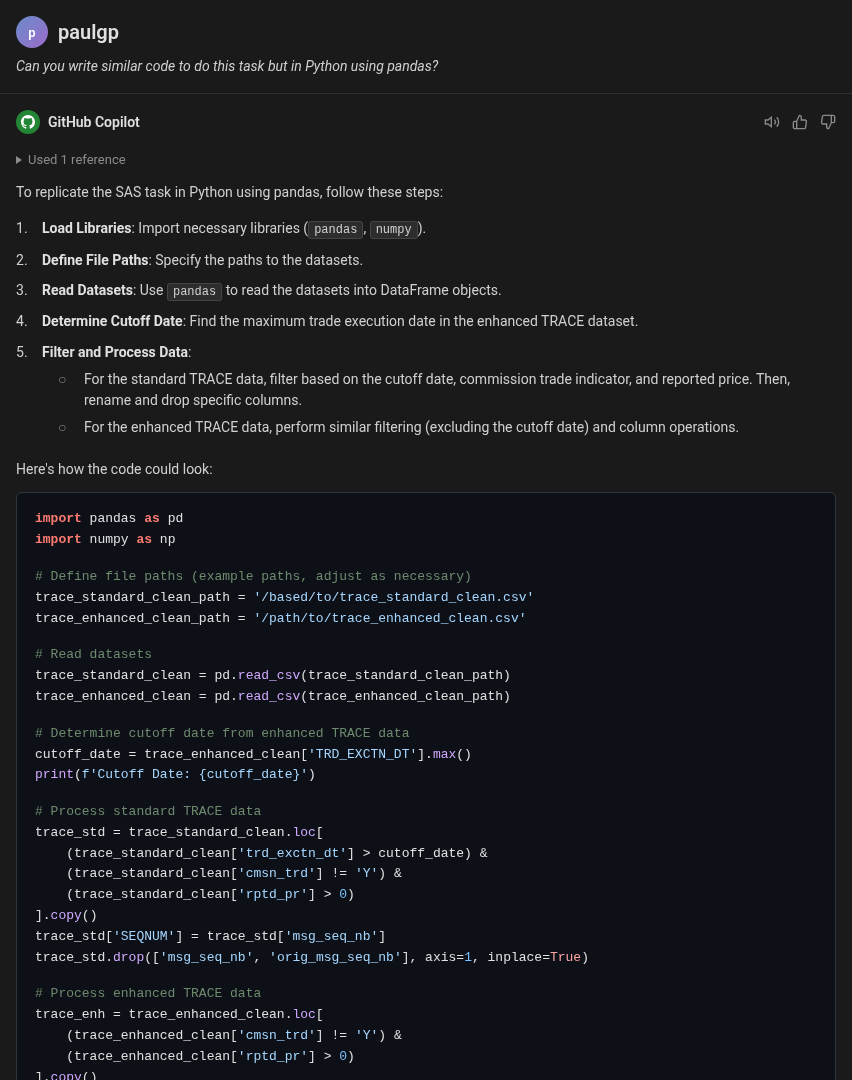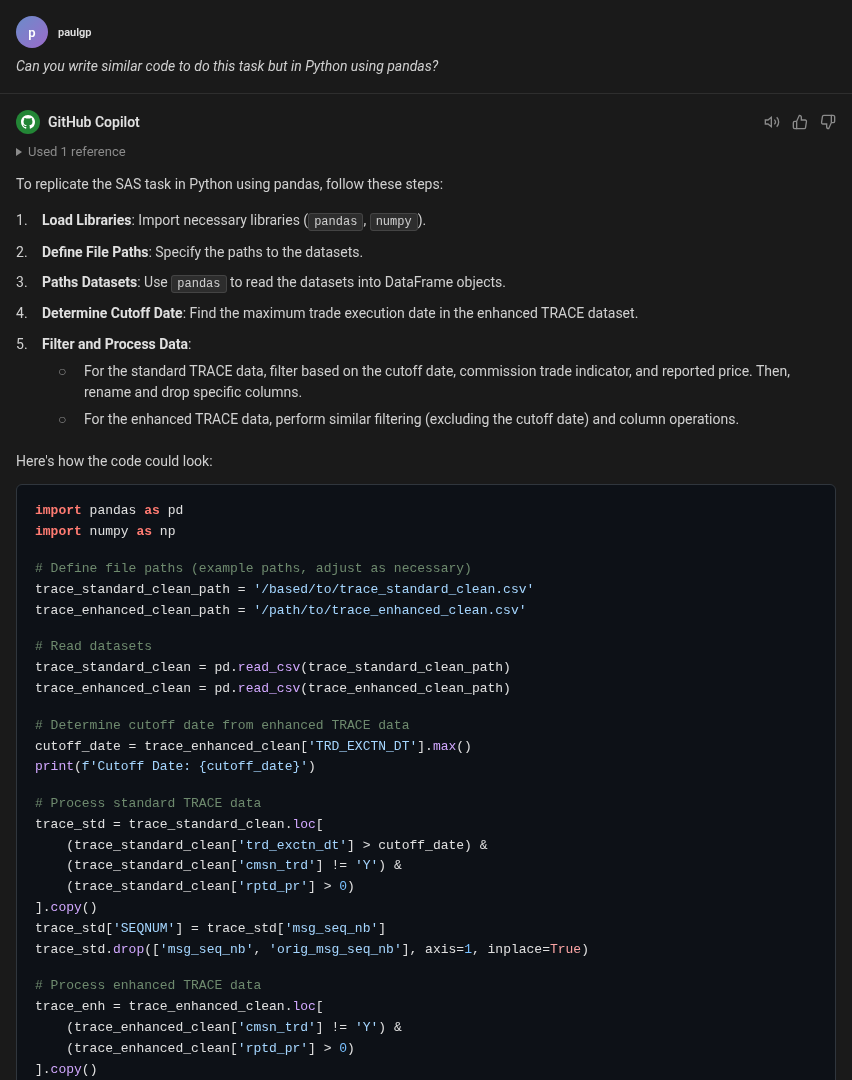--- a/index.html
+++ b/index.html
@@ -36,21 +36,21 @@
       justify-content: center;
       font-size: 13px;
       font-weight: 600;
       color: white;
       flex-shrink: 0;
     }
 
     .user-name {
       font-weight: 600;
       color: #e0e0e0;
-      font-size: 11px;
+      font-size: 20px;
     }
 
     .user-message {
       color: #d0d0d0;
       font-size: 14px;
       padding-left: 0;
       line-height: 1.5;
       font-style: italic;
     }
 
@@ -61,21 +61,21 @@
 
     .assistant-section {
       background: #1a1a1a;
       padding: 16px;
     }
 
     .assistant-header {
       display: flex;
       align-items: center;
       justify-content: space-between;
-      margin-bottom: 10px;
+      margin-bottom: 18px;
     }
 
     .assistant-header-left {
       display: flex;
       align-items: center;
       gap: 8px;
     }
 
     .copilot-icon {
       width: 24px;
@@ -295,21 +295,21 @@
         <span class="step-bold">Load Libraries</span>: Import necessary libraries (<code class="inline">pandas</code>, <code class="inline">numpy</code>).
       </span>
     </li>
     <li>
       <span>
         <span class="step-bold">Define File Paths</span>: Specify the paths to the datasets.
       </span>
     </li>
     <li>
       <span>
-        <span class="step-bold">Paths Datasets</span>: Use <code class="inline">pandas</code> to read the datasets into DataFrame objects.
+        <span class="step-bold">Read Datasets</span>: Use <code class="inline">pandas</code> to read the datasets into DataFrame objects.
       </span>
     </li>
     <li>
       <span>
         <span class="step-bold">Determine Cutoff Date</span>: Find the maximum trade execution date in the enhanced TRACE dataset.
       </span>
     </li>
     <li>
       <span>
         <span class="step-bold">Filter and Process Data</span>:

